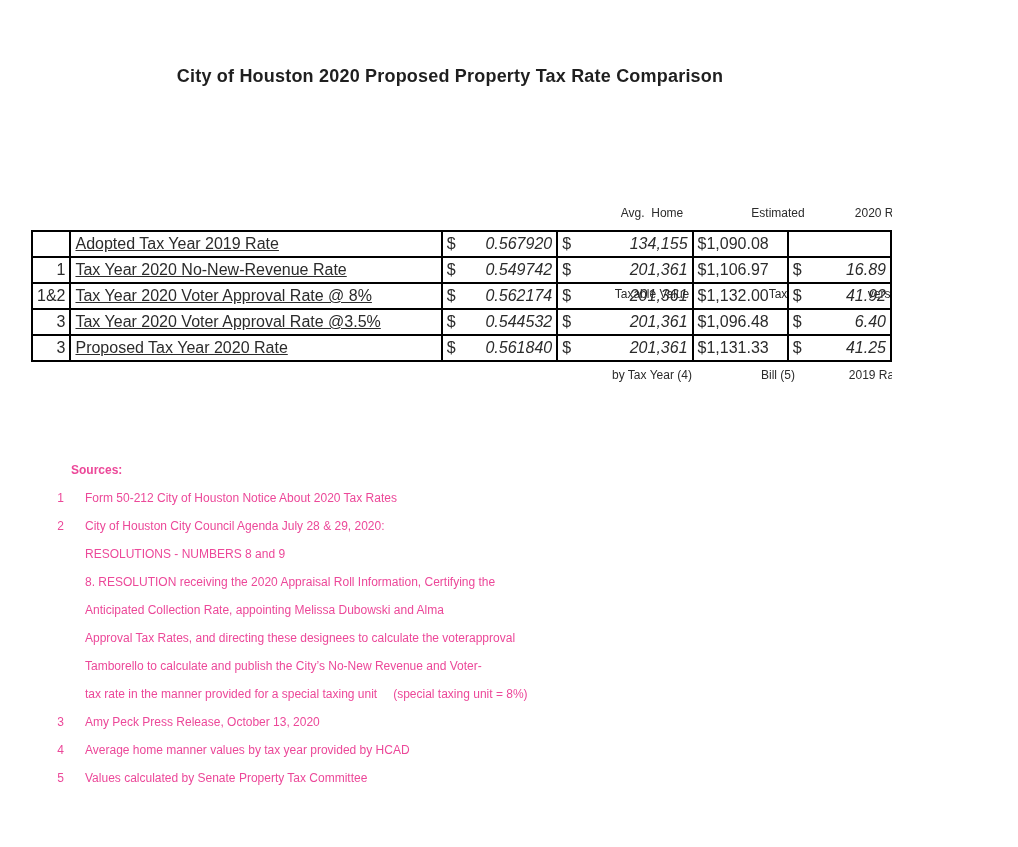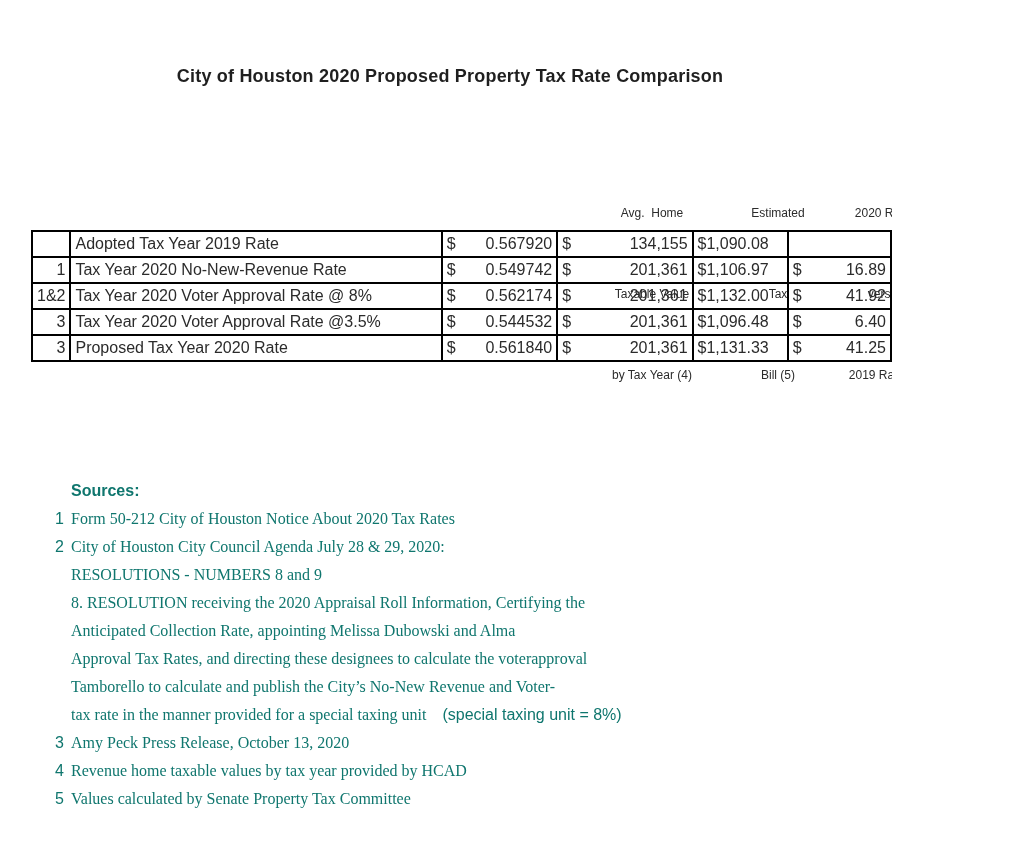--- a/index.html
+++ b/index.html
@@ -51,52 +51,52 @@
   }
   table.tax-table td {
     border: 2px solid #000000;
     height: 24px;
     padding: 0 4px;
     overflow: hidden;
     white-space: nowrap;
     vertical-align: middle;
   }
   td.c-num   { width: 23px;  text-align: right; padding-right: 2px; }
-  td.c-label { width: 381px; text-align: left; }
+  td.c-label { width: 381px; text-align: left; text-decoration: underline; }
   td.c-rate  { width: 116px; }
   td.c-value { width: 146px; }
   td.c-bill  { width: 90px;  text-align: left; }
   td.c-vs    { width: 109px; }
   .acct {
     display: flex;
     justify-content: space-between;
     align-items: center;
   }
   .acct .sign { text-align: left; }
-  .acct .amt  { text-align: center; }
+  .acct .amt  { text-align: center; font-style: italic; }
 
   .sources {
     position: absolute;
     left: 0;
-    top: 477px;
-    font-size: 16px;
+    top: 456px;
+    font-size: 12px;
     line-height: 28px;
-    color: #0f766e;
+    color: #ec4899;
   }
   .src-heading {
     margin-left: 71px;
     font-weight: bold;
   }
   .src-line { display: flex; }
   .src-num {
     width: 64px;
     text-align: right;
     flex: 0 0 auto;
   }
-  .src-text { margin-left: 7px; white-space: pre; font-family: Liberation Serif, serif; }
+  .src-text { margin-left: 21px; white-space: pre; }
   .src-bold {
     margin-left: 16px;
     font-weight: normal;
     white-space: pre;
   }
 </style>
 </head>
 <body>
 
 <div class="page">
@@ -281,21 +281,21 @@
         <span class="src-text">tax rate in the manner provided for a special taxing unit</span>
         <span class="src-bold">(special taxing unit = 8%)</span>
     </div>
     <div class="src-line">
       <span class="src-num">3</span>
         <span class="src-text">Amy Peck Press Release, October 13, 2020</span>
         <span class="src-bold"></span>
     </div>
     <div class="src-line">
       <span class="src-num">4</span>
-        <span class="src-text">Revenue home taxable values by tax year provided by HCAD</span>
+        <span class="src-text">Average home manner values by tax year provided by HCAD</span>
         <span class="src-bold"></span>
     </div>
     <div class="src-line">
       <span class="src-num">5</span>
         <span class="src-text">Values calculated by Senate Property Tax Committee</span>
         <span class="src-bold"></span>
     </div>
   </div>
 
 </div>

